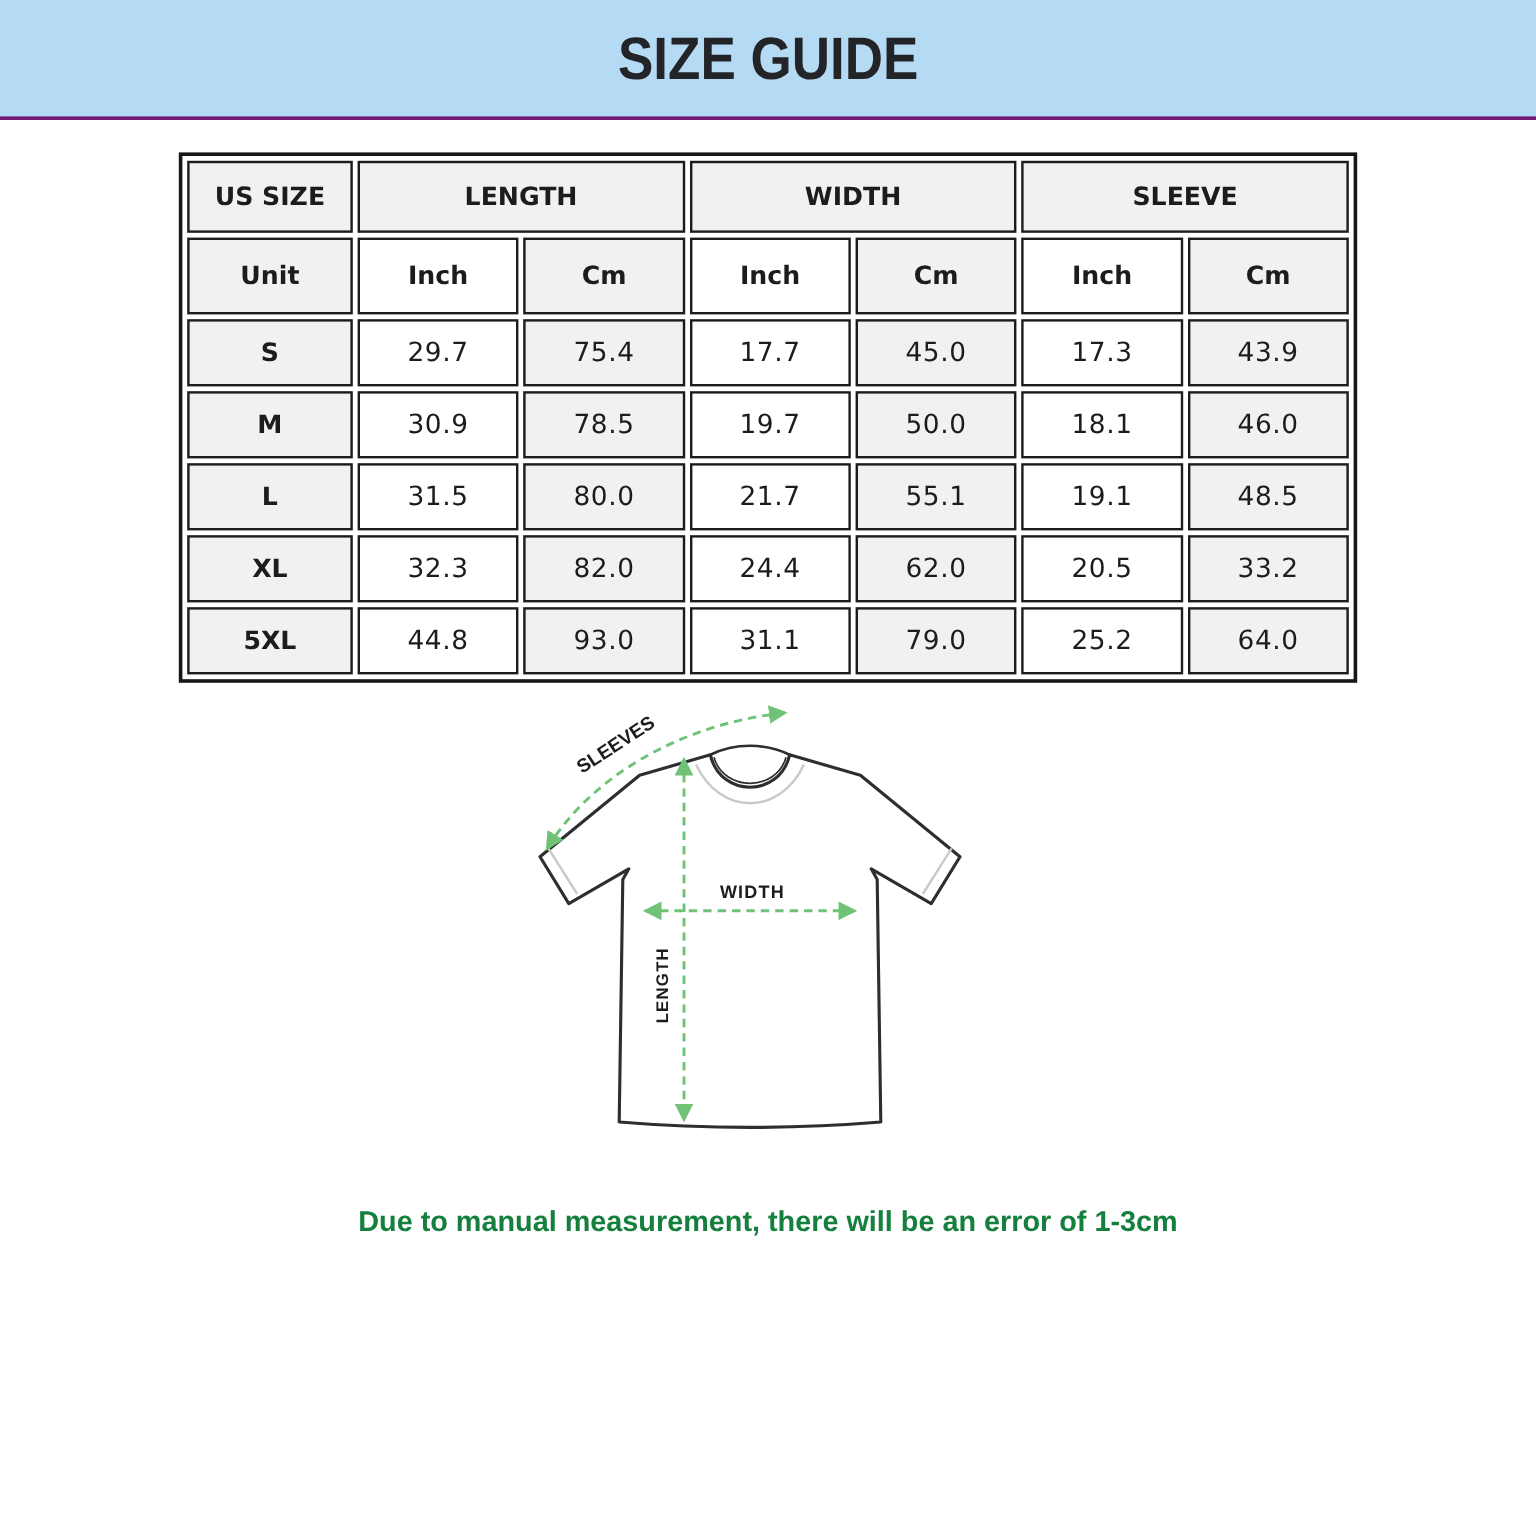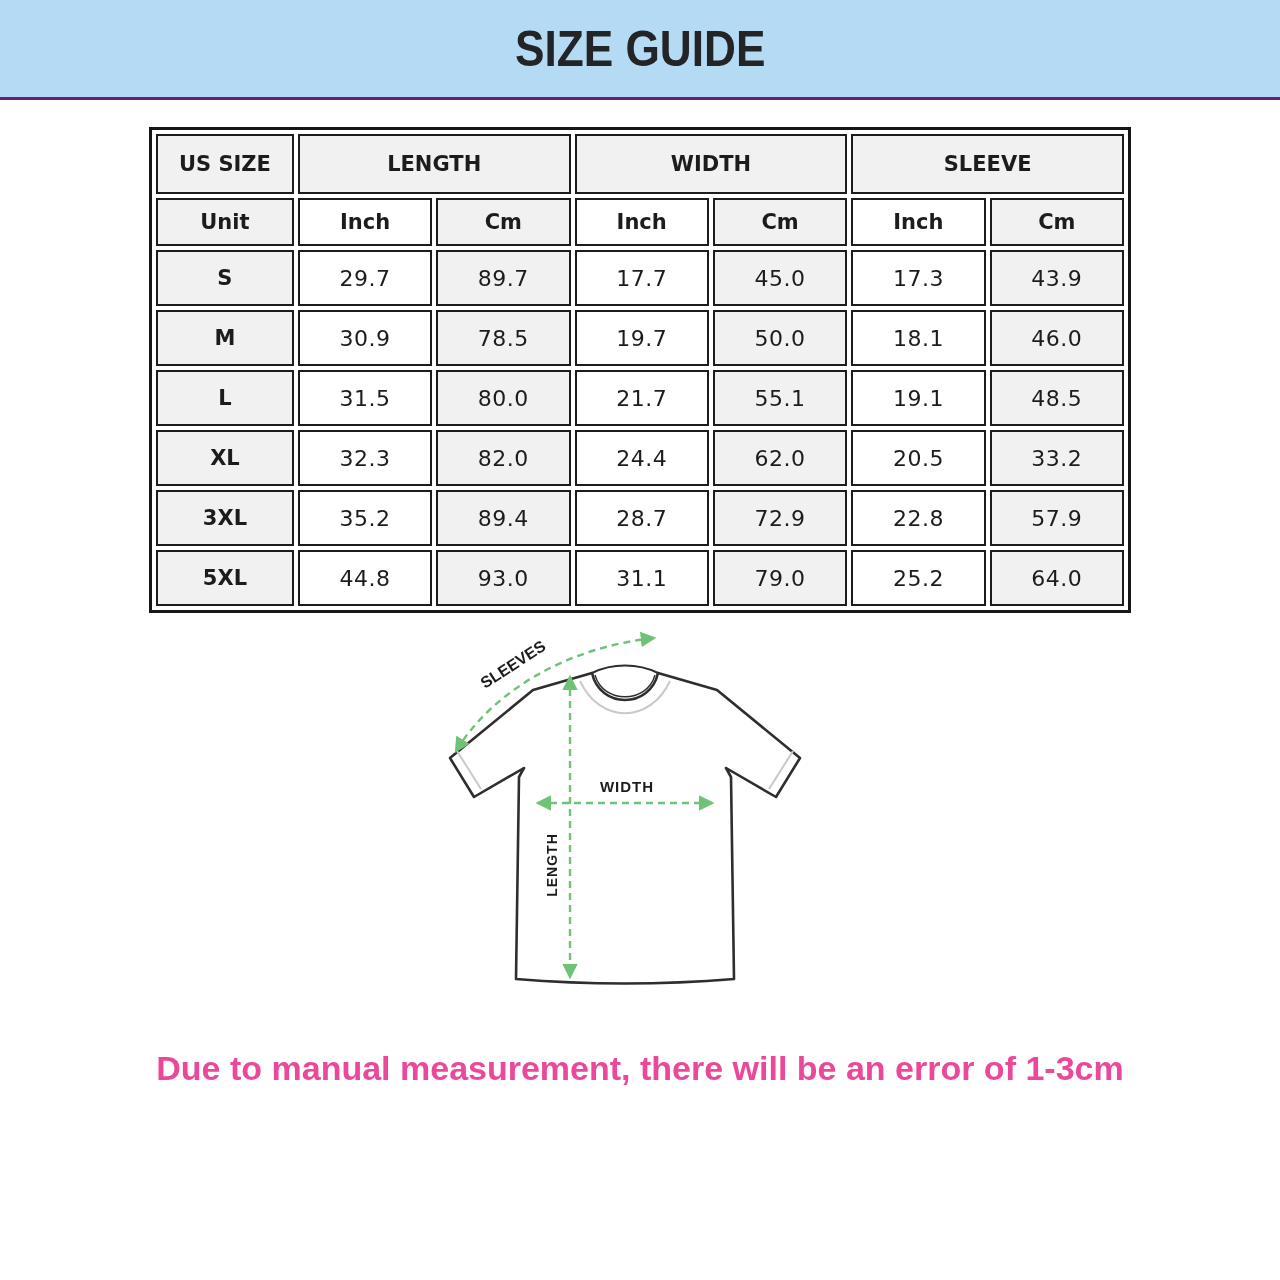--- a/index.html
+++ b/index.html
@@ -12,33 +12,33 @@
                transform:scale(0.94,1.06); font-family:"Liberation Sans",sans-serif; }
 
   
   .table-wrap { width:982px; margin:27px auto 0; border:3px solid #161718; background:#ffffff; }
   table { width:100%; border-collapse:separate; border-spacing:4px; }
   th, td { border:2px solid #1b1c1e; text-align:center; vertical-align:middle;
            color:#1b1c1e; font-family:"DejaVu Sans","Liberation Sans",sans-serif; }
   .gray  { background:#f1f1f1; }
   .white { background:#ffffff;text-align:center; }
   tr.group-row th { height:60px; font-size:21px; font-weight:bold; }
-  tr.unit-row  th { height:48px; font-size:21px; font-weight:bold; }
+  tr.unit-row  th { height:64px; font-size:21px; font-weight:bold; }
   tbody th { height:56px; font-size:21px; font-weight:bold; }
   tbody td { height:56px; font-size:22px; font-weight:normal; letter-spacing:0.5px;margin-left:36px; }
   col.c-size { width:14.6%; }
   col.c-val  { width:14.23%; }
 
   
   .diagram { display:flex; justify-content:center; margin-top:14px; }
   .svg-label { font-family:"Liberation Sans",sans-serif; font-weight:bold; fill:#1c1c1c; }
 
   
-  .note { margin-top:22px; text-align:center; font-size:34px; font-weight:bold;
-          color:#ec4899; font-family:"Liberation Sans",sans-serif; }
+  .note { margin-top:22px; text-align:center; font-size:24px; font-weight:bold;
+          color:#15803d; font-family:"Liberation Sans",sans-serif; }
 </style>
 </head>
 <body>
 
 <header class="banner">
   <h1>SIZE GUIDE</h1>
 </header>
 
 <div class="table-wrap">
 <table>
@@ -65,21 +65,21 @@
       <th class="white">Inch</th>
       <th class="gray">Cm</th>
       <th class="white">Inch</th>
       <th class="gray">Cm</th>
     </tr>
   </thead>
   <tbody>
     <tr>
       <th class="gray">S</th>
       <td class="white">29.7</td>
-      <td class="gray">89.7</td>
+      <td class="gray">75.4</td>
       <td class="white">17.7</td>
       <td class="gray">45.0</td>
       <td class="white">17.3</td>
       <td class="gray">43.9</td>
     </tr>
     <tr>
       <th class="gray">M</th>
       <td class="white">30.9</td>
       <td class="gray">78.5</td>
       <td class="white">19.7</td>
@@ -97,29 +97,20 @@
       <td class="gray">48.5</td>
     </tr>
     <tr>
       <th class="gray">XL</th>
       <td class="white">32.3</td>
       <td class="gray">82.0</td>
       <td class="white">24.4</td>
       <td class="gray">62.0</td>
       <td class="white">20.5</td>
       <td class="gray">33.2</td>
-    </tr>
-    <tr>
-      <th class="gray">3XL</th>
-      <td class="white">35.2</td>
-      <td class="gray">89.4</td>
-      <td class="white">28.7</td>
-      <td class="gray">72.9</td>
-      <td class="white">22.8</td>
-      <td class="gray">57.9</td>
     </tr>
     <tr>
       <th class="gray">5XL</th>
       <td class="white">44.8</td>
       <td class="gray">93.0</td>
       <td class="white">31.1</td>
       <td class="gray">79.0</td>
       <td class="white">25.2</td>
       <td class="gray">64.0</td>
     </tr>

